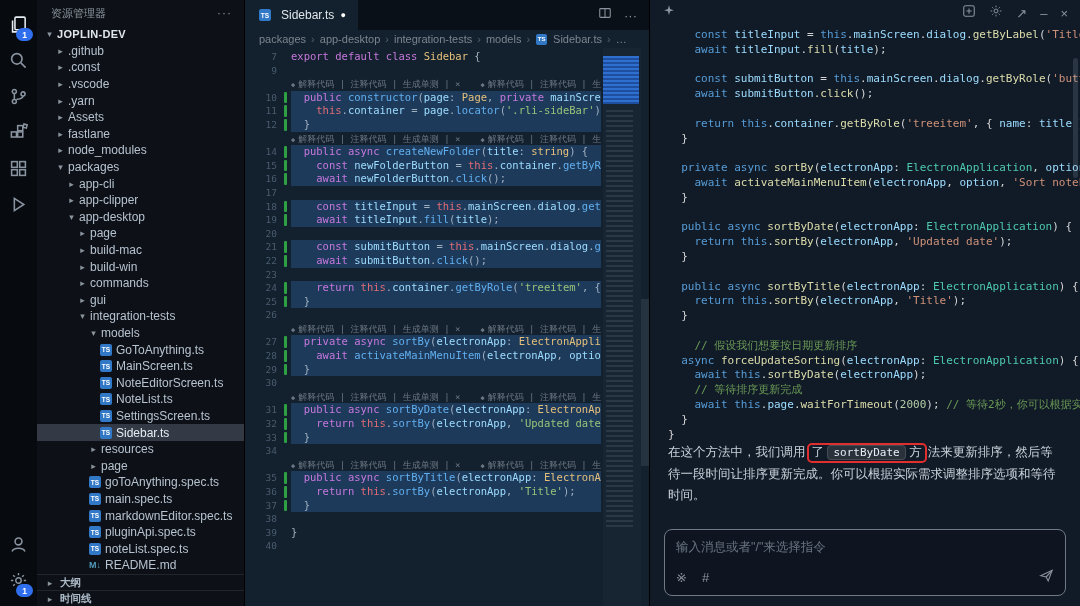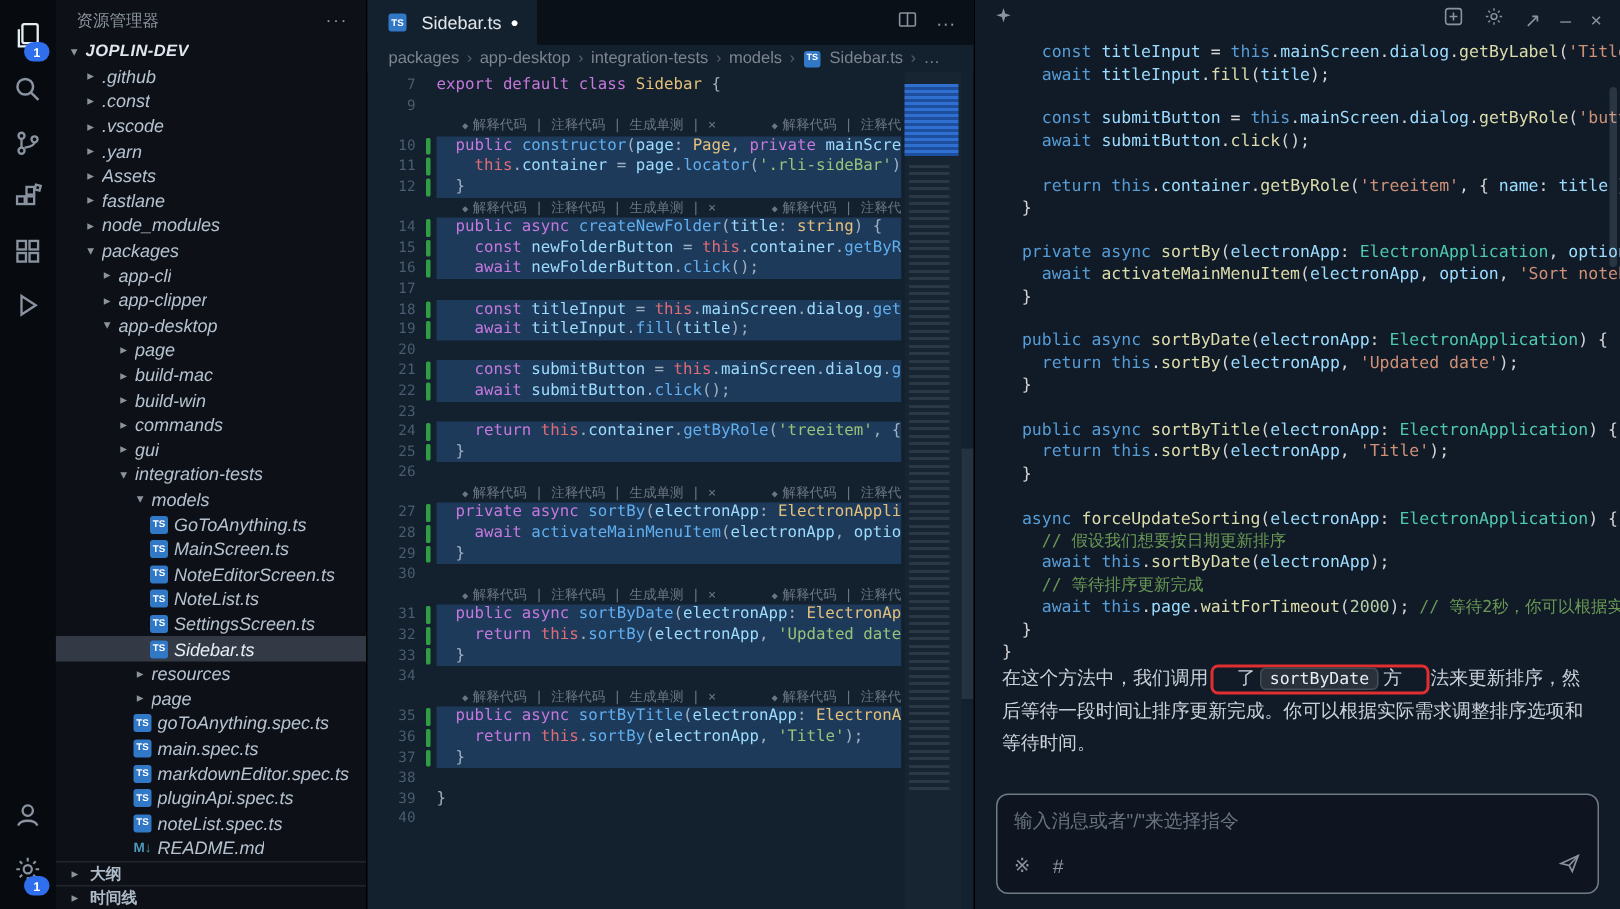--- a/index.html
+++ b/index.html
@@ -16,21 +16,21 @@
   .sidebar{width:207px;flex:0 0 207px;background:#0d1117;border-right:1px solid #000;display:flex;flex-direction:column;overflow:hidden;}
   .sb-head{height:26px;flex:0 0 26px;display:flex;align-items:center;justify-content:space-between;padding:0 12px 0 14px;color:#8b949e;font-size:11px;}
   .sb-more{color:#8b949e;font-size:12px;letter-spacing:1px;cursor:pointer;}
   .tree{flex:1;overflow:hidden;font-size:12px;color:#b6c2cf;}
   .tree-row{display:flex;align-items:center;height:16.6px;white-space:nowrap;cursor:pointer;}
   .tree-row.sel{background:#333a45;color:#e6edf3;}
   .tree-row.root .tlabel{font-weight:700;color:#dfe6ee;font-size:11px;letter-spacing:.3px;}
   .chev{width:13px;flex:0 0 13px;color:#8b949e;font-size:9px;text-align:center;margin-right:1px;}
   .ts-ic{width:12px;height:12px;flex:0 0 12px;background:#3178c6;color:#fff;font-size:6.5px;font-weight:700;display:inline-flex;align-items:center;justify-content:center;border-radius:2px;margin:0 4px 0 2px;font-family:"Liberation Sans",sans-serif;}
   .md-ic{color:#519aba;font-size:9px;font-weight:700;margin:0 4px 0 2px;}
-  .tlabel{overflow:hidden;text-overflow:ellipsis;font-style:italic;}
+  .tlabel{overflow:hidden;text-overflow:ellipsis;}
   .sb-sec{height:15px;flex:0 0 15px;border-top:1px solid #21262d;display:flex;align-items:center;padding:0 8px;color:#adbac7;font-size:10.5px;font-weight:700;gap:4px;cursor:pointer;}
   .sb-sec .chev{width:10px;flex:0 0 10px;}
   
   .editor-col{width:404px;flex:0 0 404px;display:flex;flex-direction:column;background:#13202d;border-right:1px solid #000;}
   .tabs{height:30px;flex:0 0 30px;background:#0a1018;display:flex;align-items:stretch;}
   .tab{display:flex;align-items:center;gap:6px;padding:0 12px;background:#13202d;color:#e0e6ec;font-size:12px;cursor:pointer;}
   .tab-dot{color:#fff;font-size:9px;}
   .tabs-right{margin-left:auto;display:flex;align-items:center;gap:12px;padding-right:12px;color:#8b949e;}
   .tabs-right svg{width:14px;height:14px;}
   .icon-txt{cursor:pointer;font-size:13px;line-height:1;}
@@ -38,21 +38,21 @@
   .crumb{cursor:pointer;}
   .crumb-sep{color:#596068;}
   .crumbs .ts-ic{width:11px;height:11px;flex:0 0 11px;font-size:6px;margin:0 1px;}
   .code-wrap{flex:1;position:relative;overflow:hidden;font-family:"DejaVu Sans Mono",monospace;}
   .code{position:absolute;top:2px;left:0;right:48px;bottom:0;overflow:hidden;}
   .crow{display:flex;height:13.6px;line-height:13.6px;font-size:10.5px;white-space:pre;}
   .gut{width:46px;flex:0 0 46px;text-align:right;padding-right:14px;color:#4a5c70;font-size:9.5px;position:relative;box-sizing:border-box;}
   .crow.git .gut::after{content:"";position:absolute;right:4px;top:1px;bottom:1px;width:3px;background:#2ea043;border-radius:1px;}
   .lc{flex:1;overflow:hidden;color:#9fb0c0;}
   .crow.hl .lc{background:rgba(56,119,199,.30);}
-  .lens-g{color:#6a7682;font-size:9px;margin-right:20px;cursor:pointer;margin-left:17px;}
+  .lens-g{color:#6a7682;font-size:9px;margin-right:20px;cursor:pointer;}
   .lens-ic{font-size:7px;margin-right:3px;color:#6a7682;}
   
   .ed .tk-k{color:#c678dd;} .ed .tk-th{color:#e06c75;} .ed .tk-f{color:#61afef;}
   .ed .tk-t{color:#e5c07b;} .ed .tk-v{color:#9cdcfe;} .ed .tk-s{color:#98c379;}
   .ed .tk-o{color:#9fb0c0;}
   .minimap{position:absolute;top:0;right:8px;width:38px;bottom:0;background:rgba(255,255,255,.02);}
   .mm-hl{position:absolute;top:8px;left:0;right:2px;height:48px;background:repeating-linear-gradient(to bottom,#2f6fd0 0 2px,#1e4f9e 2px 4px);}
   .mm-txt{position:absolute;top:62px;left:3px;right:8px;height:420px;background:repeating-linear-gradient(to bottom,rgba(180,200,220,.12) 0 2px,transparent 2px 5px);}
   .ed-sb{position:absolute;top:0;right:0;width:8px;bottom:0;}
   .ed-sb-thumb{position:absolute;top:45%;height:30%;width:100%;background:rgba(170,190,210,.12);}
@@ -61,21 +61,21 @@
   .p-head{height:26px;flex:0 0 26px;display:flex;align-items:center;padding:0 12px;color:#8b949e;gap:13px;}
   .p-head .spacer{flex:1;}
   .p-head svg{width:14px;height:14px;cursor:pointer;}
   .p-body{flex:1;overflow:hidden;padding:2px 0 0 18px;position:relative;font-size:12px;}
   .crow2{height:14.8px;line-height:14.8px;font-size:11px;font-family:"DejaVu Sans Mono",monospace;white-space:pre;overflow:hidden;}
   .pa .tk-k{color:#569cd6;} .pa .tk-th{color:#569cd6;} .pa .tk-f{color:#dcdcaa;}
   .pa .tk-t{color:#4ec9b0;} .pa .tk-v{color:#9cdcfe;} .pa .tk-s{color:#ce9178;}
   .pa .tk-o{color:#d4d4d4;} .pa .tk-n{color:#b5cea8;} .pa .tk-c{color:#6a9955;}
   .p-annot{color:#e5534b;font-weight:700;font-size:14px;text-align:center;margin:9px 30px 10px 0;}
   .p-msg{color:#c9d1d9;font-size:12.5px;line-height:1.7;padding-right:20px;}
-  .redbox{border:2px solid #e12e2e;border-radius:5px;padding:0 16px;margin:0 1px;display:inline-block;line-height:1.25;}
+  .redbox{border:2px solid #e12e2e;border-radius:5px;padding:0 3px;margin:0 1px;display:inline-block;line-height:1.25;}
   .chip{background:#2b313a;border:1px solid #444c56;border-radius:4px;padding:0 5px;font-family:"DejaVu Sans Mono",monospace;font-size:11px;color:#e6edf3;}
   .p-input{margin:6px 14px 10px 14px;flex:0 0 auto;border:1px solid #707a86;border-radius:8px;padding:9px 11px;display:flex;flex-direction:column;gap:12px;background:rgba(10,16,24,.45);cursor:text;}
   .p-ph{color:#697480;font-size:12.5px;}
   .p-row2{display:flex;align-items:center;gap:15px;color:#8b949e;font-size:13px;}
   .p-row2 .send{margin-left:auto;}
   .p-row2 svg{width:15px;height:15px;cursor:pointer;}
   .hint{cursor:pointer;}
   .p-sb{position:absolute;right:2px;top:32px;width:5px;height:120px;background:rgba(170,190,210,.16);border-radius:3px;}
 </style>
 </head>
@@ -428,22 +428,22 @@
           <div class="crow2"><span class="tk-o">  }</span></div>
           <div class="crow2">&nbsp;</div>
           <div class="crow2"><span class="tk-o">  </span><span class="tk-k">public async </span><span class="tk-f">sortByDate</span><span class="tk-o">(</span><span class="tk-v">electronApp</span><span class="tk-o">: </span><span class="tk-t">ElectronApplication</span><span class="tk-o">) {</span></div>
           <div class="crow2"><span class="tk-o">    </span><span class="tk-k">return </span><span class="tk-th">this</span><span class="tk-o">.</span><span class="tk-f">sortBy</span><span class="tk-o">(</span><span class="tk-v">electronApp</span><span class="tk-o">, </span><span class="tk-s">'Updated date'</span><span class="tk-o">);</span></div>
           <div class="crow2"><span class="tk-o">  }</span></div>
           <div class="crow2">&nbsp;</div>
           <div class="crow2"><span class="tk-o">  </span><span class="tk-k">public async </span><span class="tk-f">sortByTitle</span><span class="tk-o">(</span><span class="tk-v">electronApp</span><span class="tk-o">: </span><span class="tk-t">ElectronApplication</span><span class="tk-o">) {</span></div>
           <div class="crow2"><span class="tk-o">    </span><span class="tk-k">return </span><span class="tk-th">this</span><span class="tk-o">.</span><span class="tk-f">sortBy</span><span class="tk-o">(</span><span class="tk-v">electronApp</span><span class="tk-o">, </span><span class="tk-s">'Title'</span><span class="tk-o">);</span></div>
           <div class="crow2"><span class="tk-o">  }</span></div>
           <div class="crow2">&nbsp;</div>
+          <div class="crow2"><span class="tk-o">    </span><span class="tk-c">// 假设我们想要按日期更新排序</span></div>
           <div class="crow2"><span class="tk-o">  </span><span class="tk-k">async </span><span class="tk-f">forceUpdateSorting</span><span class="tk-o">(</span><span class="tk-v">electronApp</span><span class="tk-o">: </span><span class="tk-t">ElectronApplication</span><span class="tk-o">) {</span></div>
-          <div class="crow2"><span class="tk-o">    </span><span class="tk-c">// 假设我们想要按日期更新排序</span></div>
           <div class="crow2"><span class="tk-o">    </span><span class="tk-k">await </span><span class="tk-th">this</span><span class="tk-o">.</span><span class="tk-f">sortByDate</span><span class="tk-o">(</span><span class="tk-v">electronApp</span><span class="tk-o">);</span></div>
           <div class="crow2"><span class="tk-o">    </span><span class="tk-c">// 等待排序更新完成</span></div>
           <div class="crow2"><span class="tk-o">    </span><span class="tk-k">await </span><span class="tk-th">this</span><span class="tk-o">.</span><span class="tk-v">page</span><span class="tk-o">.</span><span class="tk-f">waitForTimeout</span><span class="tk-o">(</span><span class="tk-n">2000</span><span class="tk-o">);</span><span class="tk-c"> // 等待2秒，你可以根据实际情况调整</span></div>
           <div class="crow2"><span class="tk-o">  }</span></div>
           <div class="crow2"><span class="tk-o">}</span></div>
         </div>
       <div class="p-msg" id="pmsg">在这个方法中，我们调用<span class="redbox">了 <span class="chip">sortByDate</span> 方</span>法来更新排序，然后等待一段时间让排序更新完成。你可以根据实际需求调整排序选项和等待时间。</div>
 
       <div class="p-sb"></div>
     </div>

